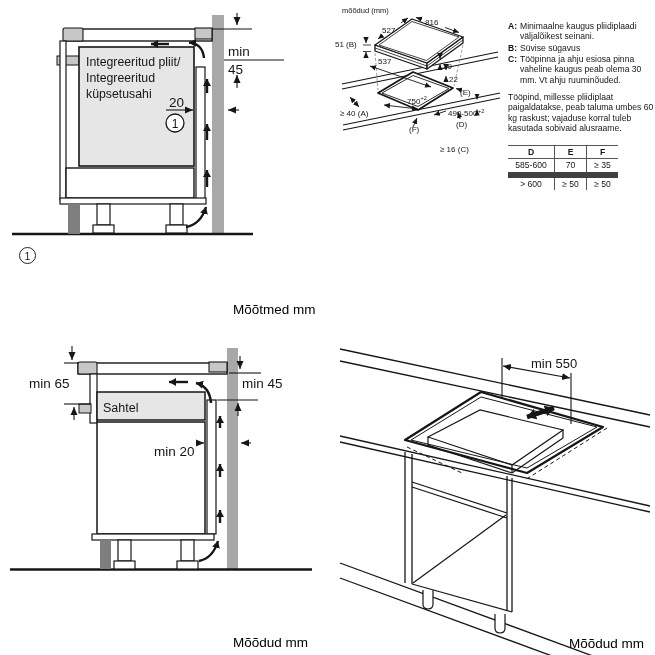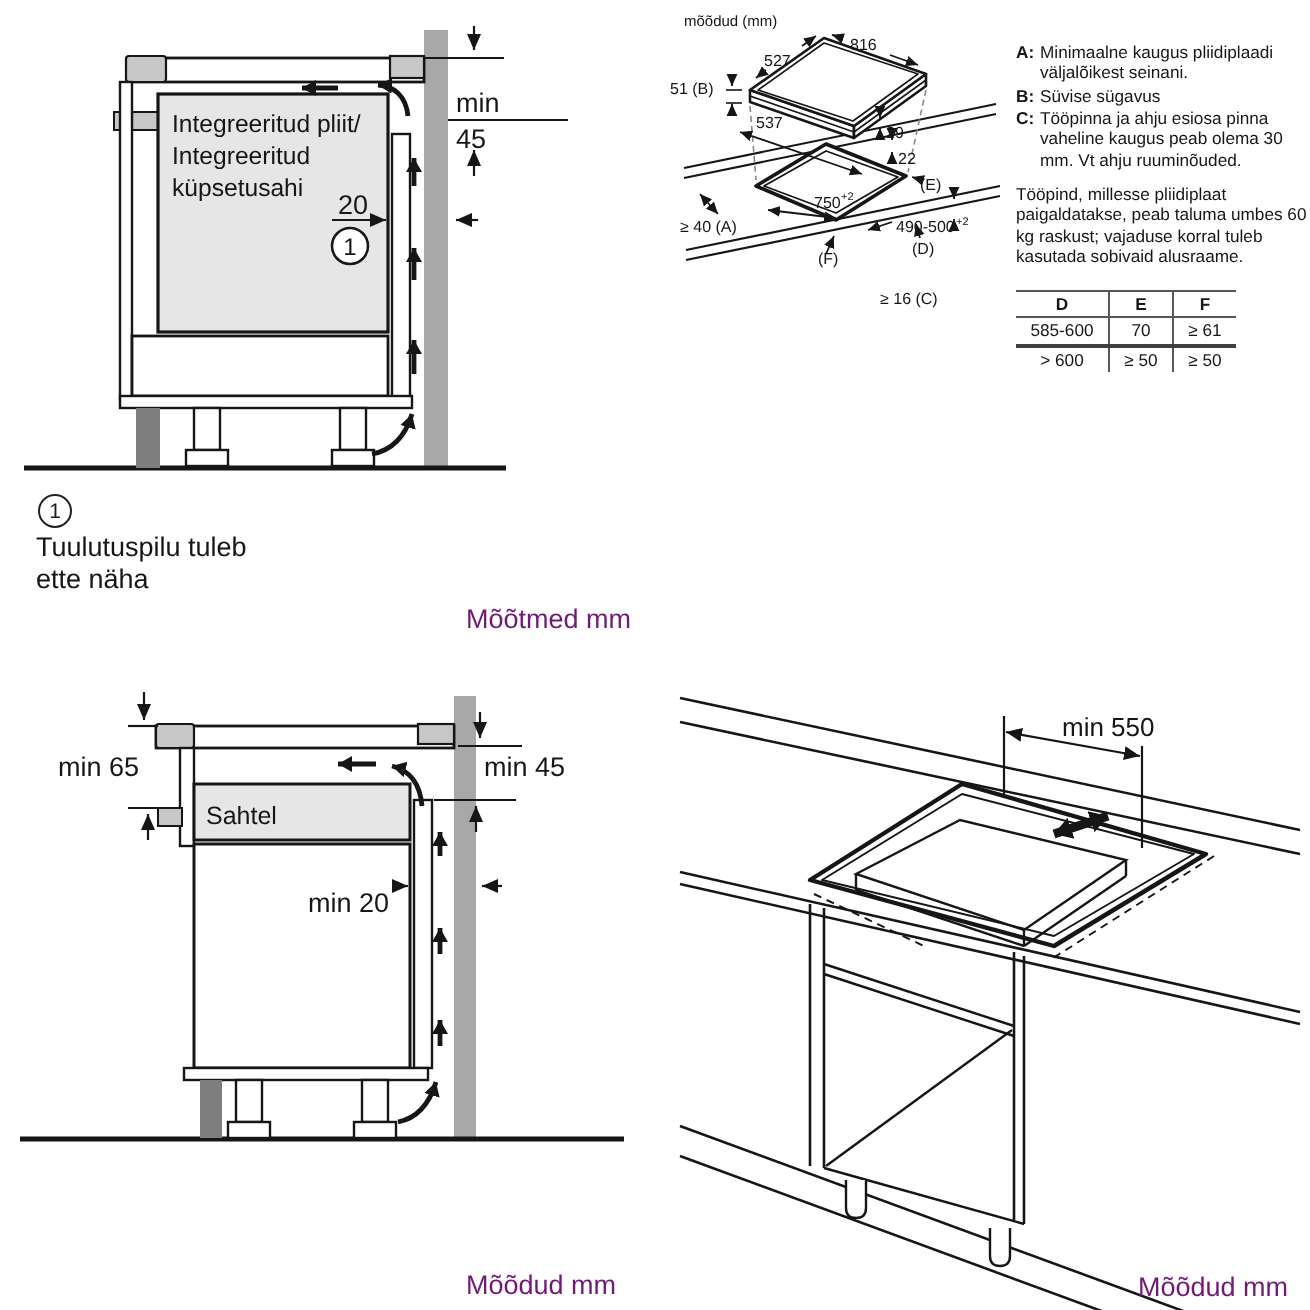--- a/index.html
+++ b/index.html
@@ -1,33 +1,33 @@
 <!DOCTYPE html>
 <html><head>
 <meta charset="utf-8">
 <style>
   html,body{margin:0;padding:0;background:#fff;}
   #page{position:relative;width:655px;height:655px;background:#ffffff;
         font-family:"Liberation Sans",sans-serif;color:#1a1a1a;overflow:hidden;}
   .abs{position:absolute;}
   svg text{font-family:"Liberation Sans",sans-serif;fill:#161616;}
-  .caption{font-size:13.5px;color:#701a75;white-space:nowrap;}
+  .caption{font-size:13.5px;color:#000000;white-space:nowrap;}
   .note-text{font-size:13.5px;line-height:16px;color:#161616;}
   .callout-circle{width:15px;height:15px;border:1.4px solid #222;border-radius:50%;
         display:flex;align-items:center;justify-content:center;font-size:10.5px;}
   
   #side-notes{width:150px;font-size:8.6px;line-height:1.2;color:#161616;}
   .sn-item{display:grid;grid-template-columns:12px 1fr;margin:0 0 1px 0;}
   .sn-key{font-weight:bold;}
   .sn-par{margin-top:7px;}
   #spec-table{border-collapse:collapse;margin-top:12px;font-size:8.6px;}
   #spec-table th{font-weight:bold;border-top:1px solid #555;border-bottom:1px solid #555;}
   #spec-table th,#spec-table td{text-align:center;padding:1px 2px;}
   #spec-table th+th,#spec-table td+td{border-left:1px solid #555;}
-  #spec-table tr.r1 td{border-bottom:2px solid #404040;}
+  #spec-table tr.r1 td{border-bottom:6px solid #404040;}
   #spec-table .c1{width:42px;} #spec-table .c2{width:27px;} #spec-table .c3{width:27px;}
 </style>
 </head>
 <body>
 
 <div id="page">
 
   <svg class="abs" style="left:0;top:0" width="330" height="250" viewBox="0 0 330 250">
     <defs>
       <marker id="a-dim" markerUnits="userSpaceOnUse" markerWidth="9" markerHeight="9" refX="8" refY="4.5" orient="auto-start-reverse">
@@ -194,37 +194,33 @@
         <tr>
           <th class="c1">D</th>
           <th class="c2">E</th>
           <th class="c3">F</th>
         </tr>
       </thead>
       <tbody>
         <tr class="r1">
           <td>585-600</td>
           <td>70</td>
-          <td>≥ 61</td>
+          <td>≥ 35</td>
         </tr>
         <tr>
           <td>&gt; 600</td>
           <td>≥ 50</td>
           <td>≥ 50</td>
         </tr>
       </tbody>
     </table>
   </div>
 
   <div class="abs callout-circle" style="left:19px;top:247px">
     <span>1</span>
-  </div>
-  <div class="abs note-text" style="left:18px;top:266px">
-    <div>Tuulutuspilu tuleb</div>
-    <div>ette näha</div>
   </div>
   <div class="abs caption" style="left:233px;top:302px">Mõõtmed mm</div>
 
   <svg class="abs" style="left:0;top:340px" width="330" height="245" viewBox="0 0 330 245">
     <defs>
       <marker id="b-dim" markerUnits="userSpaceOnUse" markerWidth="9" markerHeight="9" refX="8" refY="4.5" orient="auto-start-reverse">
         <path d="M0,1 L8,4.5 L0,8 z" fill="#161616"></path>
         </marker>
       <marker id="b-big" markerUnits="userSpaceOnUse" markerWidth="9" markerHeight="9" refX="7" refY="4.5" orient="auto-start-reverse">
         <path d="M0,0.5 L7,4.5 L0,8.5 z" fill="#161616"></path>

